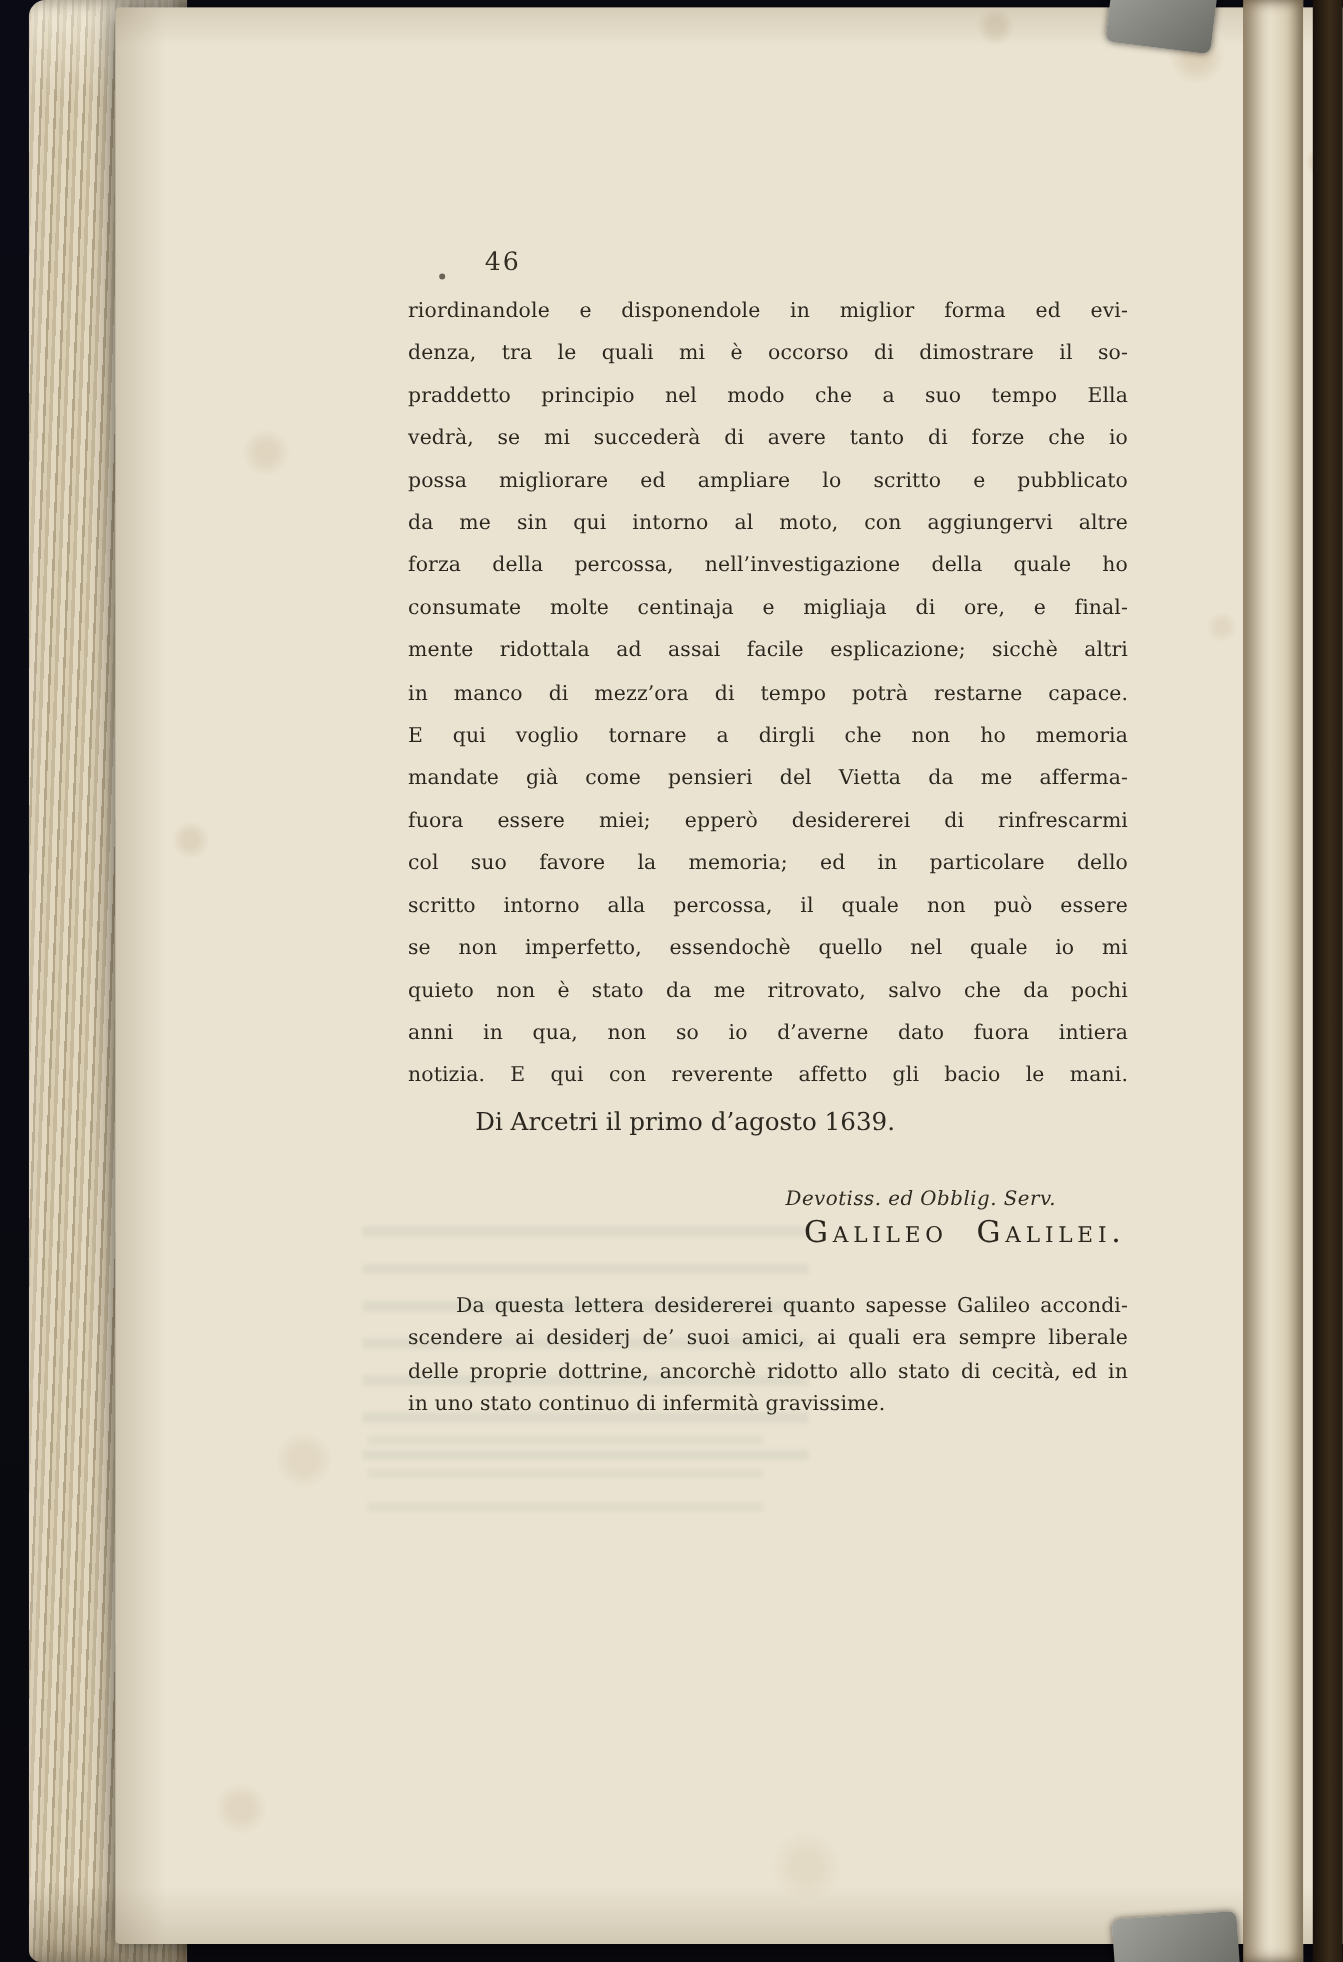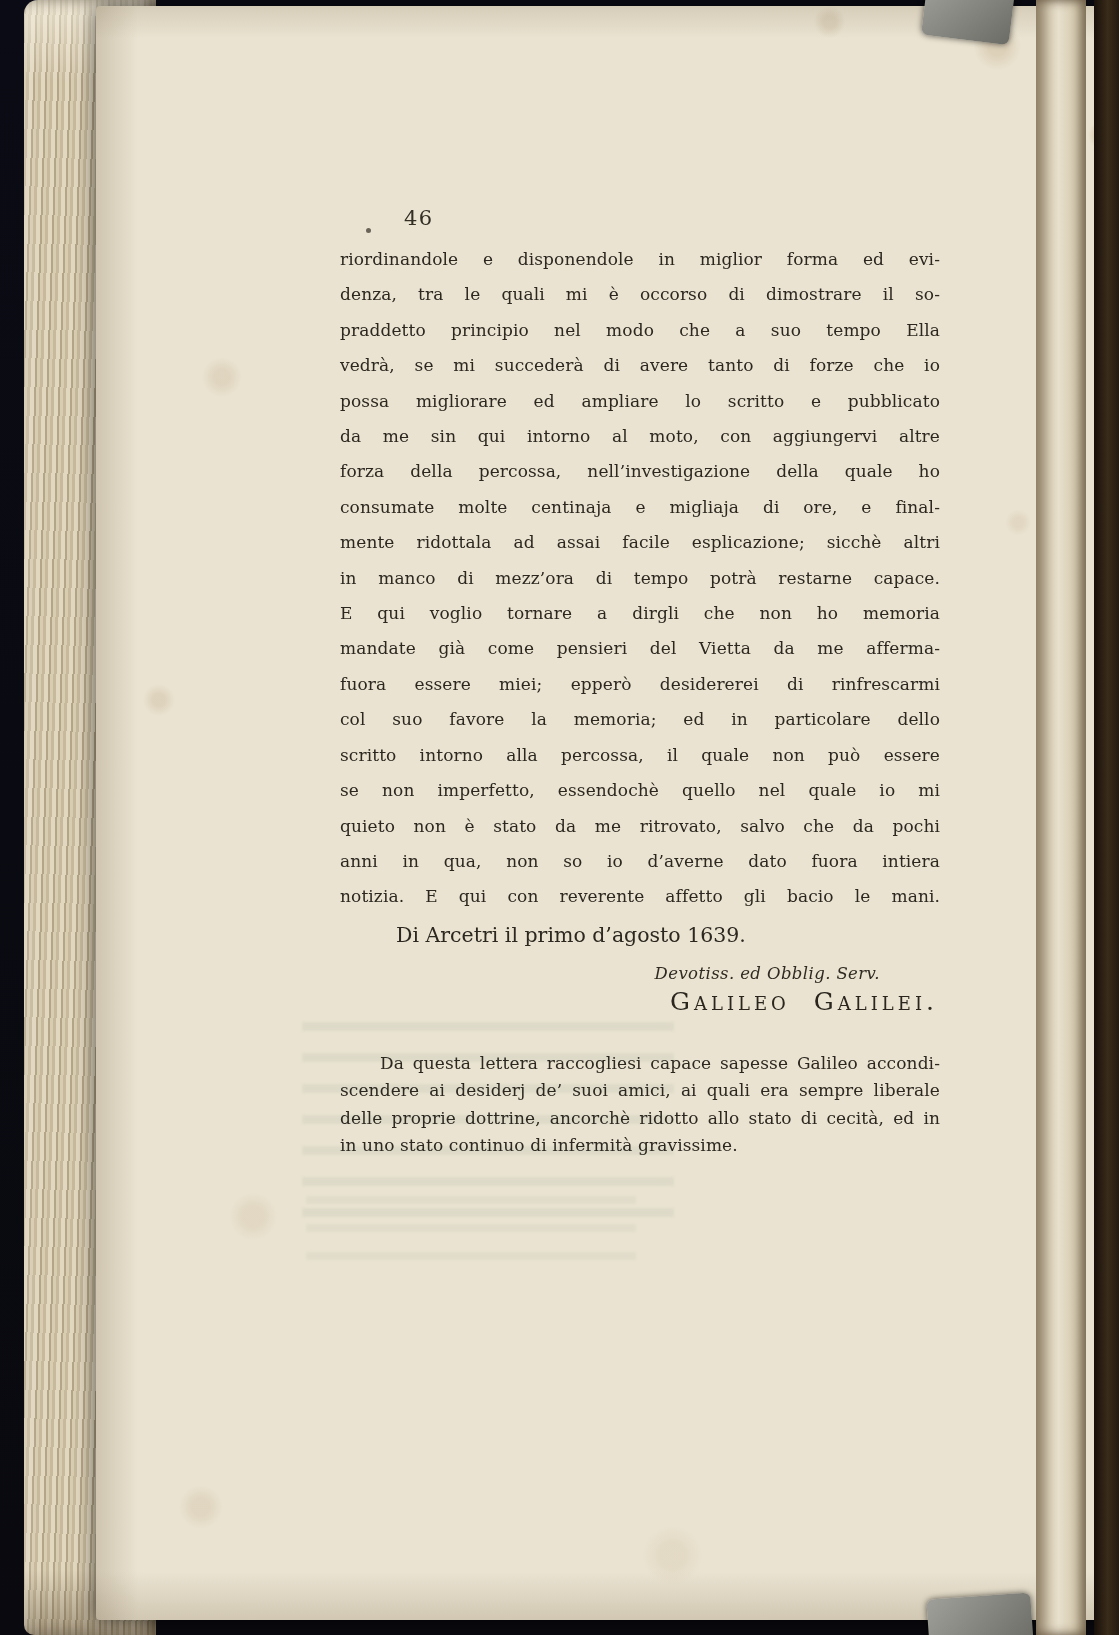--- a/index.html
+++ b/index.html
@@ -53,21 +53,21 @@
   .line{
     font-size:17px;line-height:35.4px;
     text-align:justify;text-align-last:justify;
     letter-spacing:.1px;white-space:normal;
   }
   .dateline{
     font-size:20.5px;line-height:36px;padding-left:56px;margin-top:2px;
     text-align:left;text-align-last:left;
   }
   .salutation{
-    font-style:italic;font-size:16.5px;margin-top:11px;
+    font-style:italic;font-size:16.5px;margin-top:36px;
     text-align:right;padding-right:60px;letter-spacing:.4px;color:#2f2b22;
   }
   .signature{
     font-variant:small-caps;font-size:25px;margin-top:4px;
     text-align:right;padding-right:2px;letter-spacing:4px;word-spacing:12px;
     color:#2a261e;
   }
   .footnote{margin-top:34px;}
   .footnote .line{font-size:17px;line-height:27.5px;}
   .fn-first{text-indent:40px;}
@@ -140,21 +140,21 @@
       <div class="line">quieto non è stato da me ritrovato, salvo che da pochi</div>
       <div class="line">anni in qua, non so io d’averne dato fuora intiera</div>
       <div class="line">notizia. E qui con reverente affetto gli bacio le mani.</div>
 
       <div class="dateline">Di Arcetri il primo d’agosto 1639.</div>
 
       <div class="salutation">Devotiss. ed Obblig. Serv.</div>
       <div class="signature">Galileo Galilei.</div>
 
       <div class="footnote">
-        <div class="line fn-first">Da questa lettera raccogliesi capace sapesse Galileo accondi-</div>
+        <div class="line fn-first">Da questa lettera desidererei quanto sapesse Galileo accondi-</div>
         <div class="line">scendere ai desiderj de’ suoi amici, ai quali era sempre liberale</div>
         <div class="line">delle proprie dottrine, ancorchè ridotto allo stato di cecità, ed in</div>
         <div class="line fn-last">in uno stato continuo di infermità gravissime.</div>
       </div>
     </div>
   </div>
 
   <div class="next-page"></div>
   <div class="binding"></div>
   <div class="corner tr"></div>

